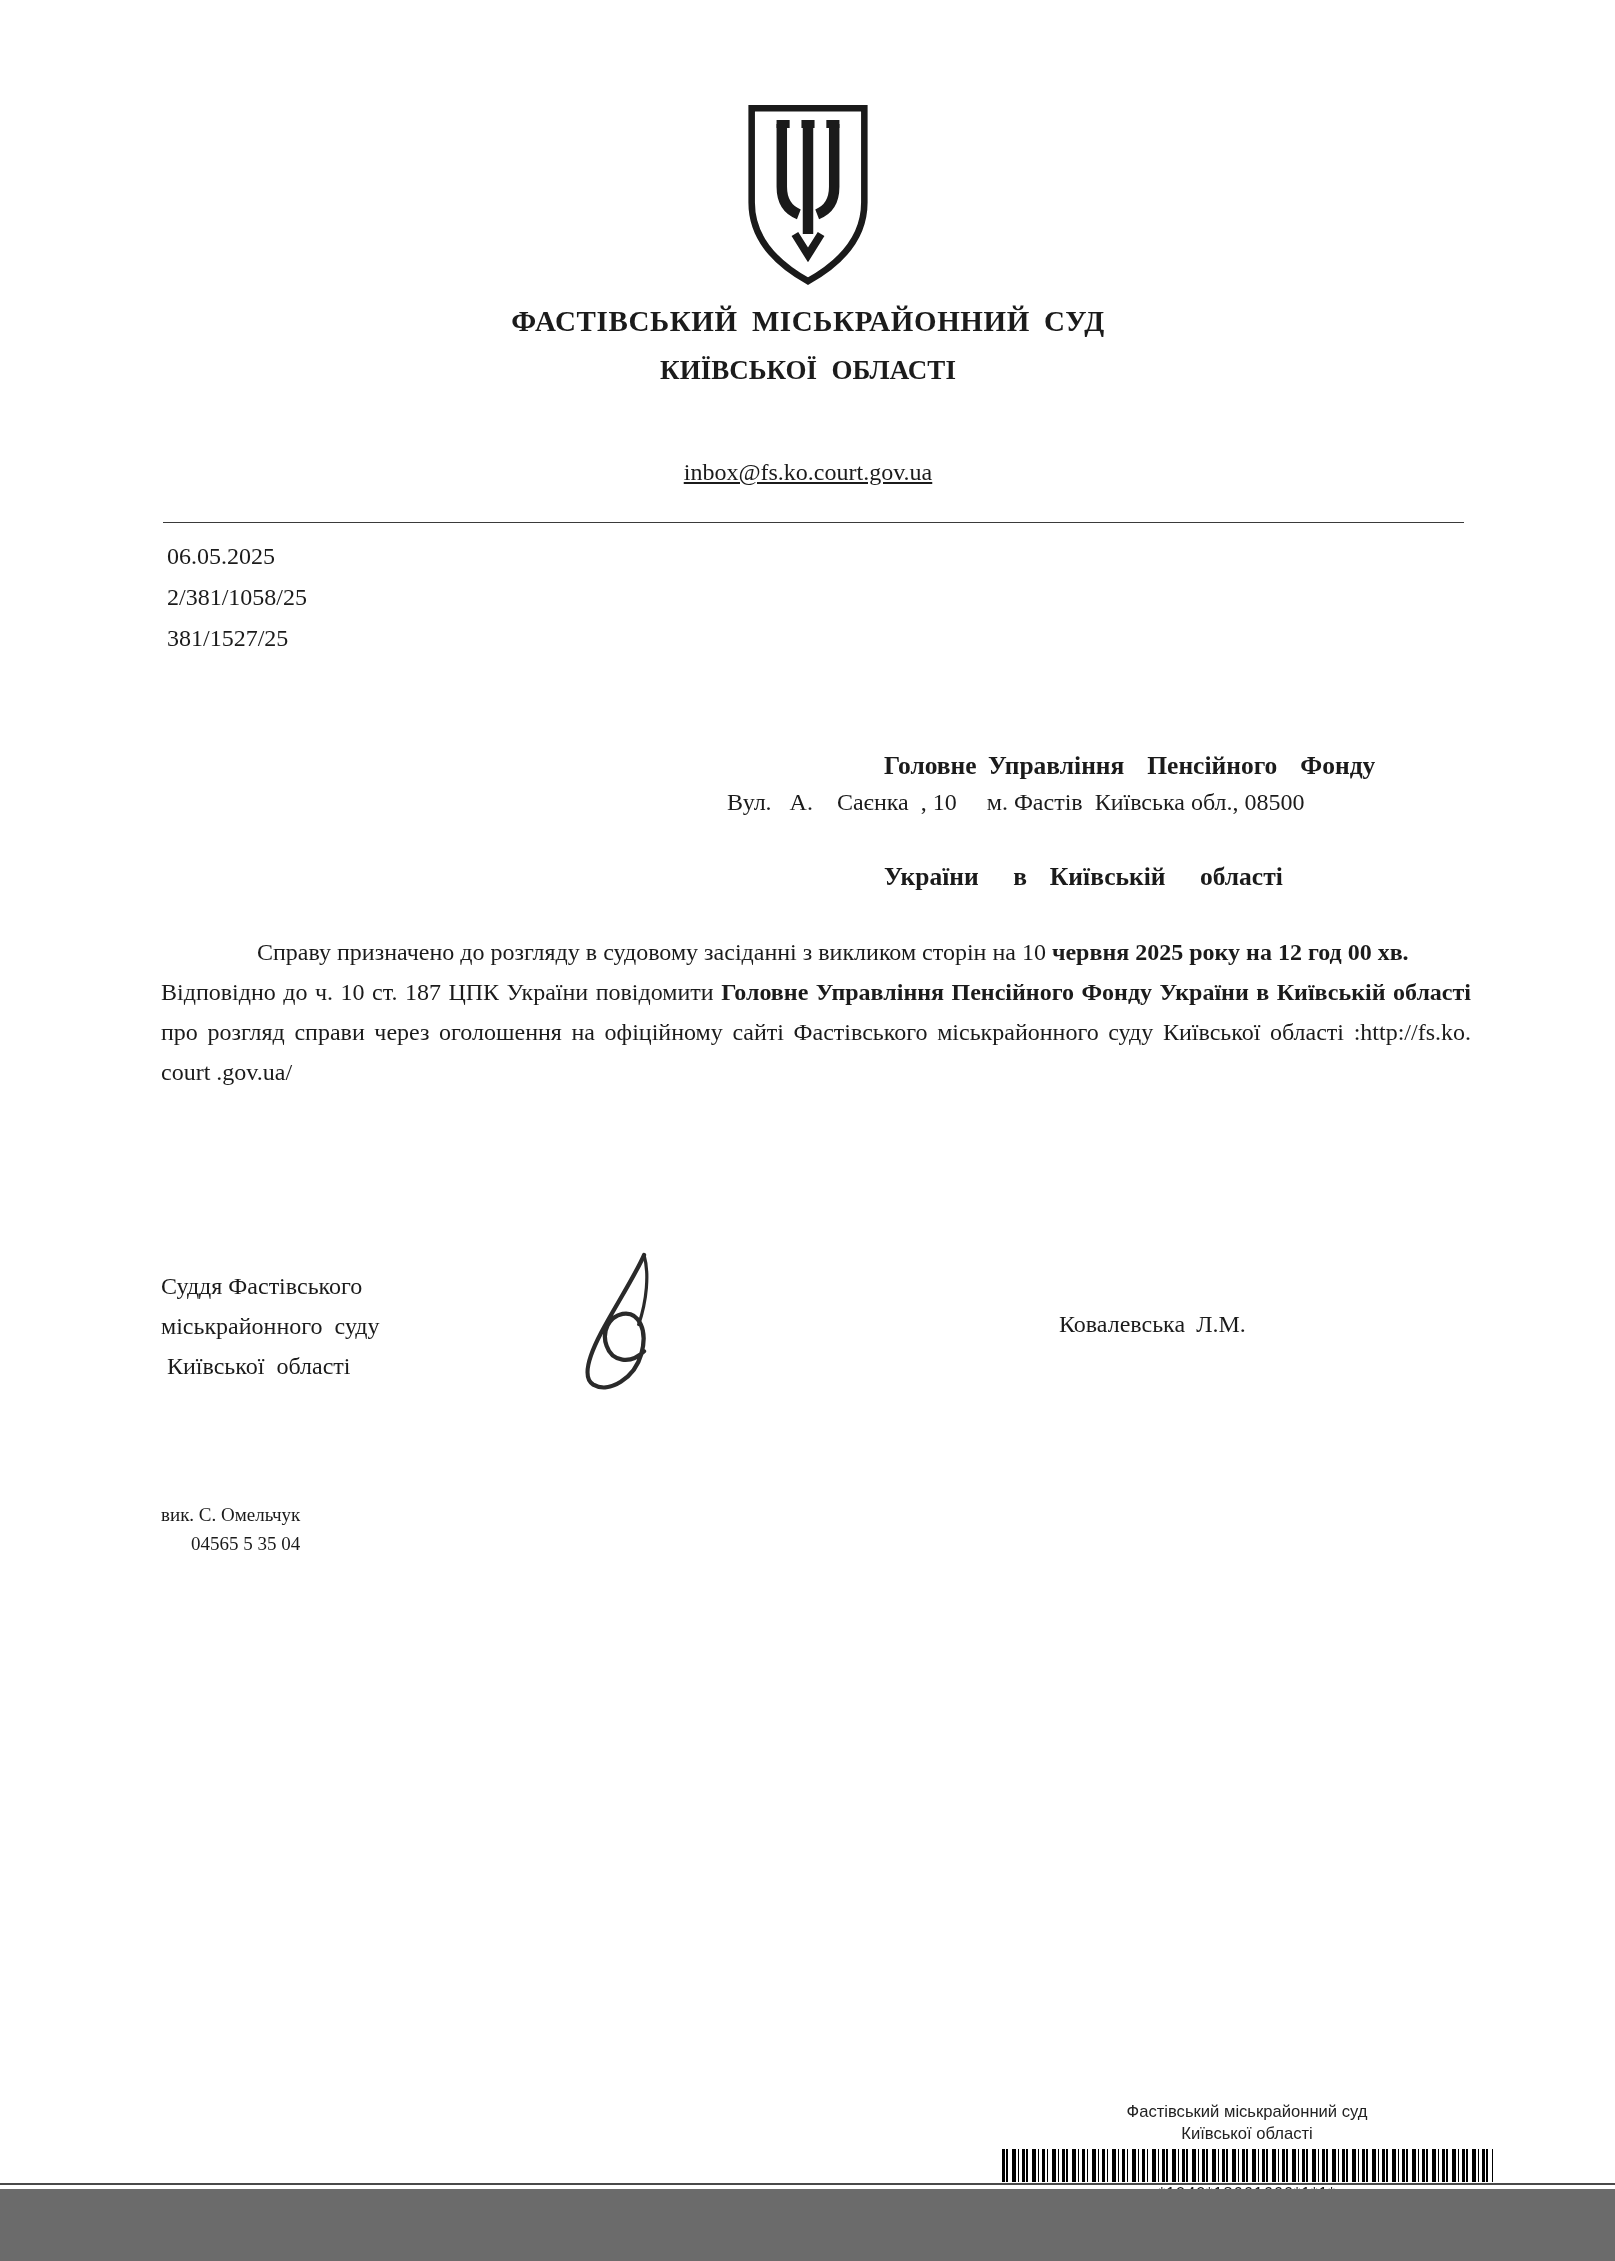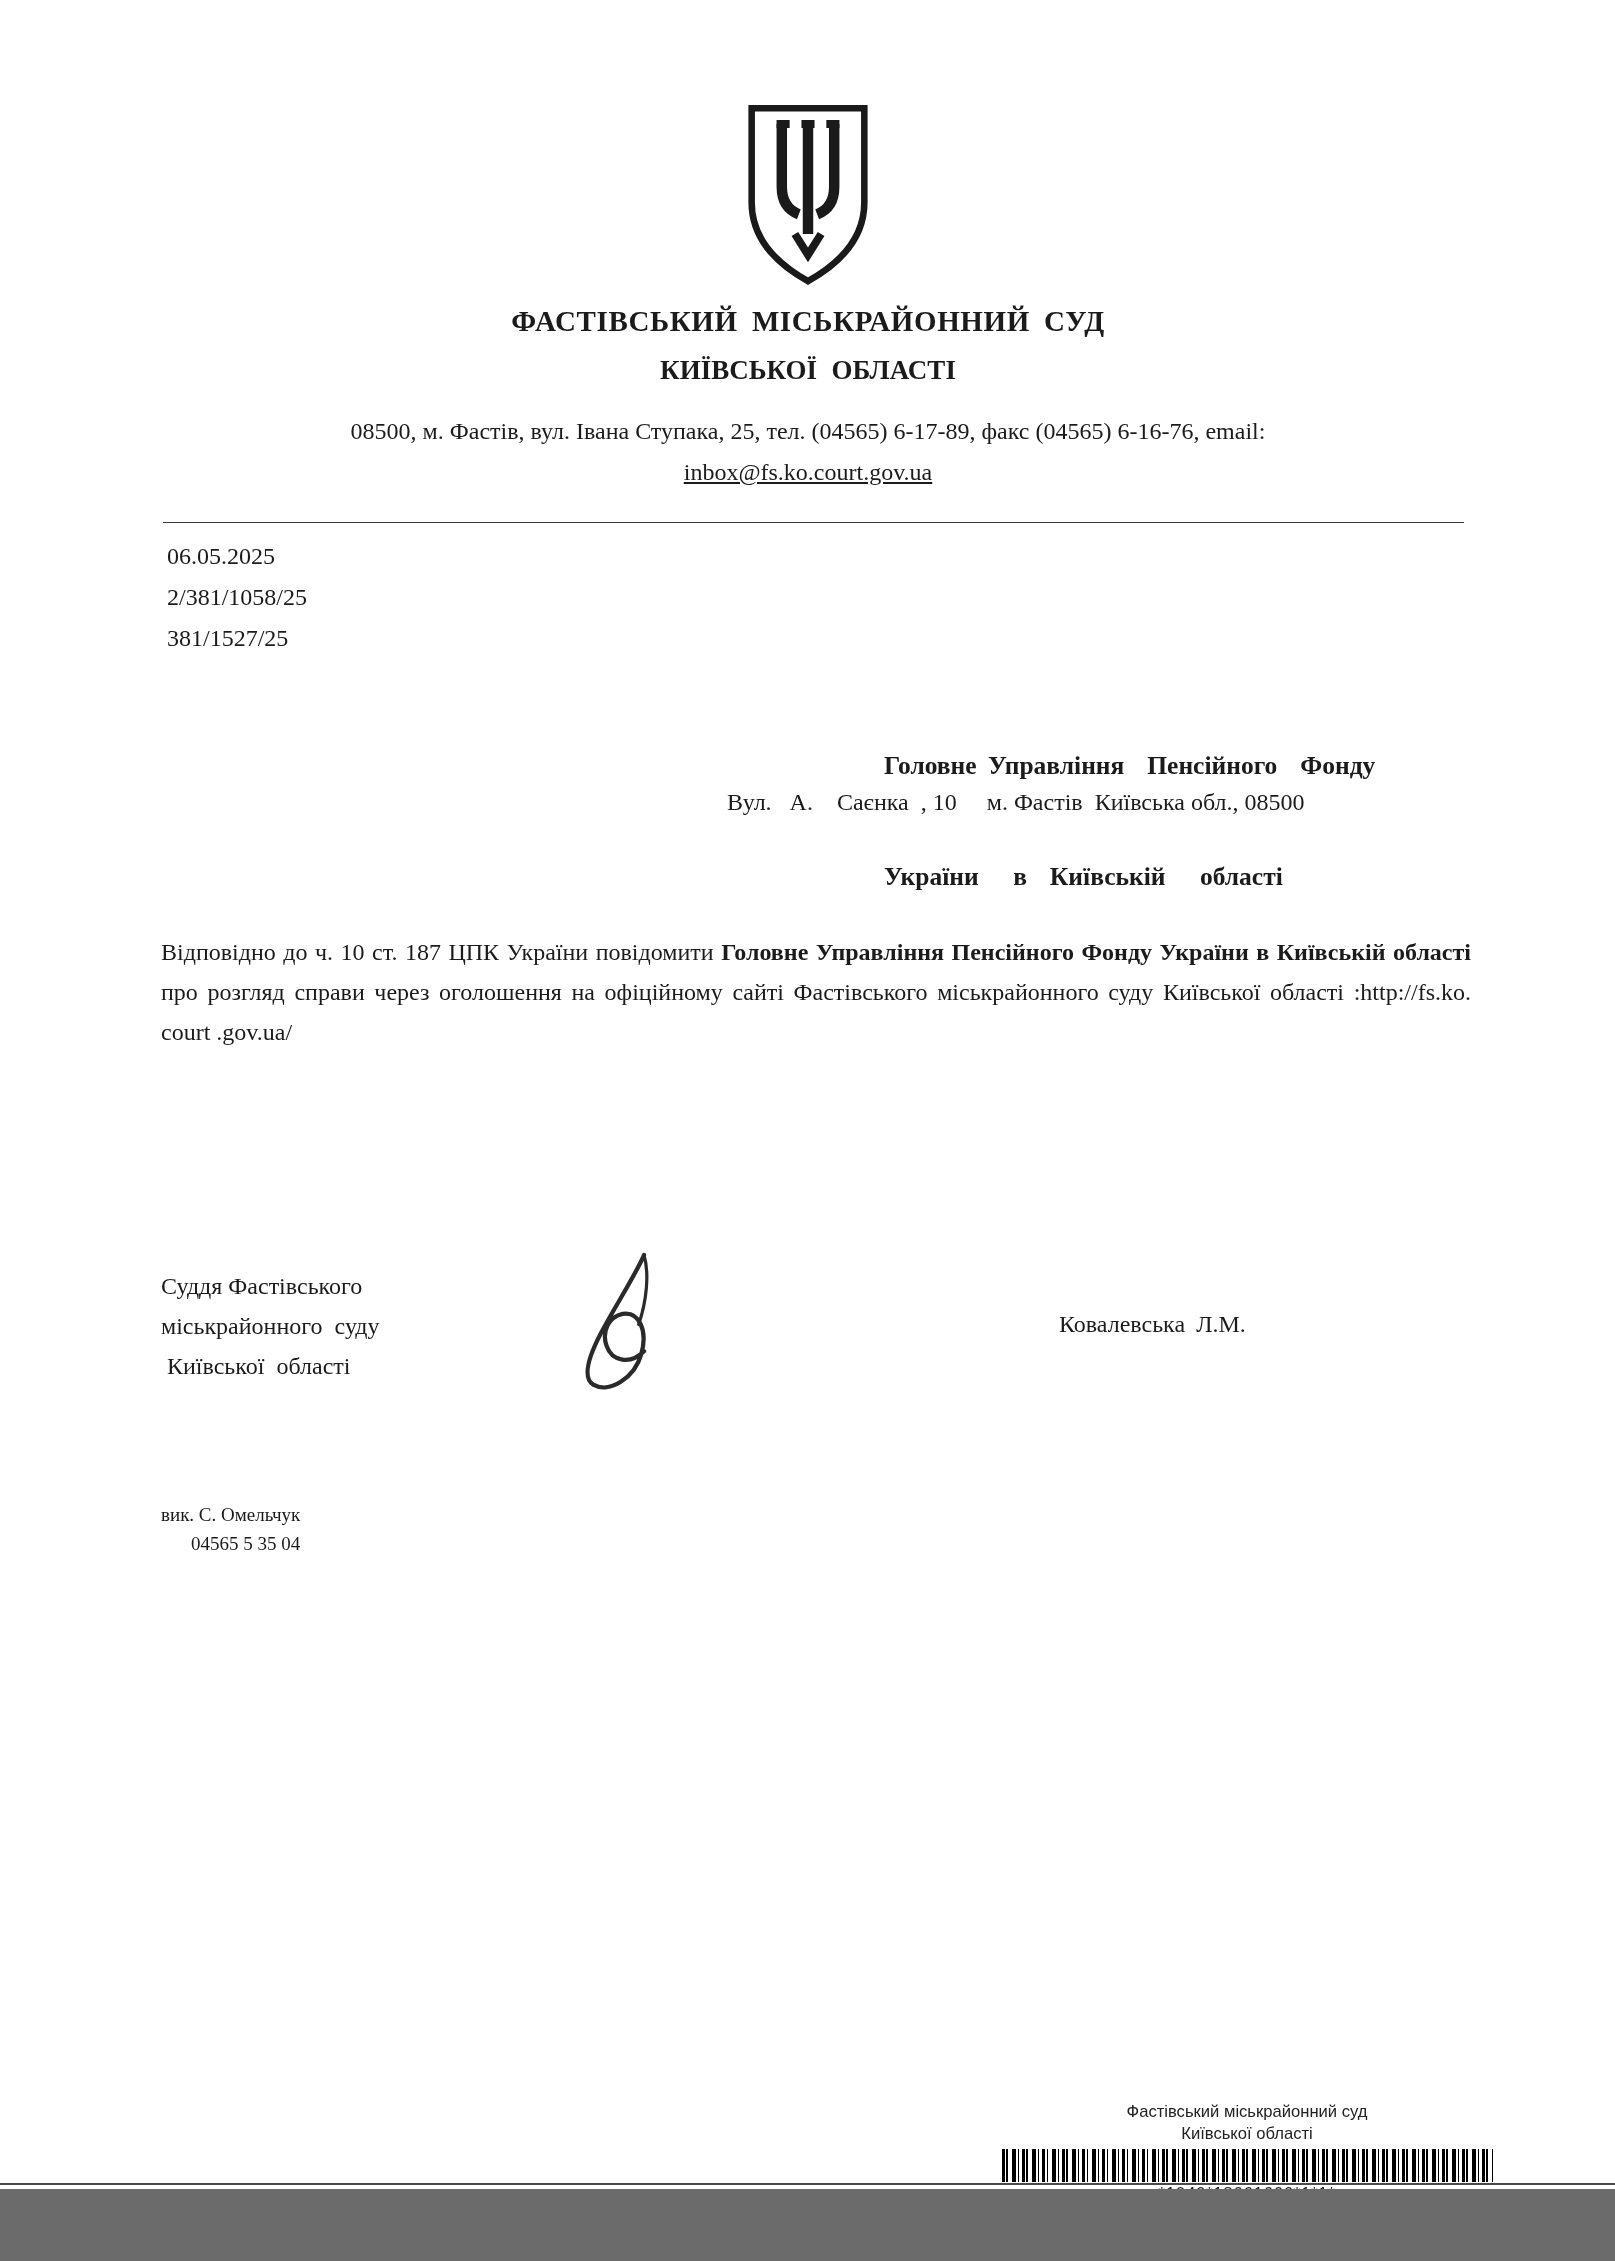--- a/index.html
+++ b/index.html
@@ -207,37 +207,37 @@
       <path d="M50,16 v84" stroke="#1a1a1a" stroke-width="8" fill="none"></path>
       <path d="M30,16 v48 q0,16 13,21" stroke="#1a1a1a" stroke-width="8" fill="none"></path>
       <path d="M70,16 v48 q0,16 -13,21" stroke="#1a1a1a" stroke-width="8" fill="none"></path>
       <path d="M40,100 l10,16 l10,-16" stroke="#1a1a1a" stroke-width="6" fill="none"></path>
       <path d="M26,16 h10 M64,16 h10 M45,16 h10" stroke="#1a1a1a" stroke-width="6"></path>
     </svg>
   </div>
 
   <div class="court-name">ФАСТІВСЬКИЙ  МІСЬКРАЙОННИЙ СУД</div>
   <div class="court-region">КИЇВСЬКОЇ  ОБЛАСТІ</div>
-  <div class="court-address">08500, м. Фастів, вул. Івана Ступака, 25, тел. (04565) 6-17-89, факс (04565) 6-16-76, email:</div>
   <div class="court-email">inbox@fs.ko.court.gov.ua</div>
   <div class="header-divider"></div>
 
   <div class="ref-block">
     <div>06.05.2025</div>
     <div>2/381/1058/25</div>
     <div>381/1527/25</div>
   </div>
 
   <div class="recipient-name">
     <div>Головне Управління  Пенсійного  Фонду</div>
     <div>України   в  Київській   області</div>
   </div>
   <div class="recipient-address">Вул.   А.    Саєнка  , 10     м. Фастів  Київська обл., 08500</div>
 
   <div class="body-text">
+    <p class="indent2"><span>Справу призначено до розгляду в судовому засіданні з викликом сторін на 10 </span><span class="bold-inline">червня 2025 року на 12 год 00 хв.</span></p>
     <p><span>Відповідно до ч. 10 ст. 187 ЦПК України повідомити </span><span class="bold-inline">Головне Управління Пенсійного Фонду України в Київській області</span><span> про розгляд справи через оголошення на офіційному сайті Фастівського міськрайонного суду Київської області :http://fs.ko. court .gov.ua/</span></p>
   </div>
 
   <div class="signature-title">Суддя Фастівського
 міськрайонного  суду
  Київської  області</div>
 
   <div class="signature-scribble">
     <svg viewBox="0 0 100 110" xmlns="http://www.w3.org/2000/svg">
       <path d="M62,6 C55,22 40,45 30,64 C20,83 16,98 24,103 C36,110 55,98 60,80 C65,62 58,48 46,50 C36,52 30,63 34,74 C38,86 52,88 62,78" fill="none" stroke="#2a2a2a" stroke-width="3.2" stroke-linecap="round"></path>

